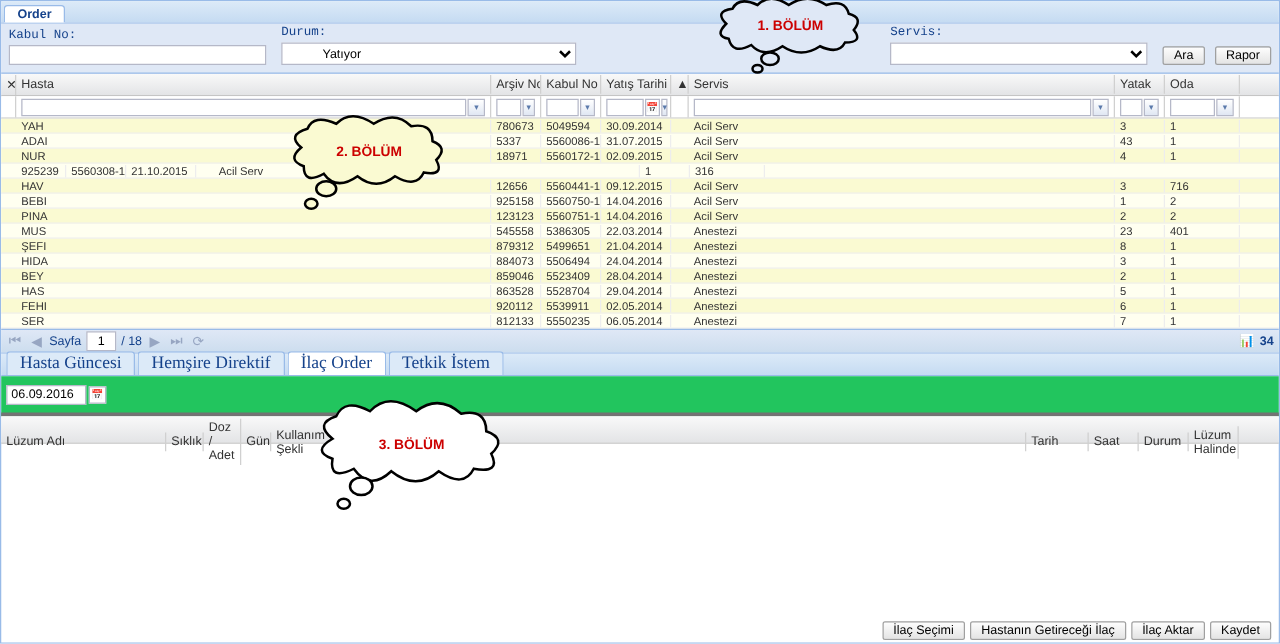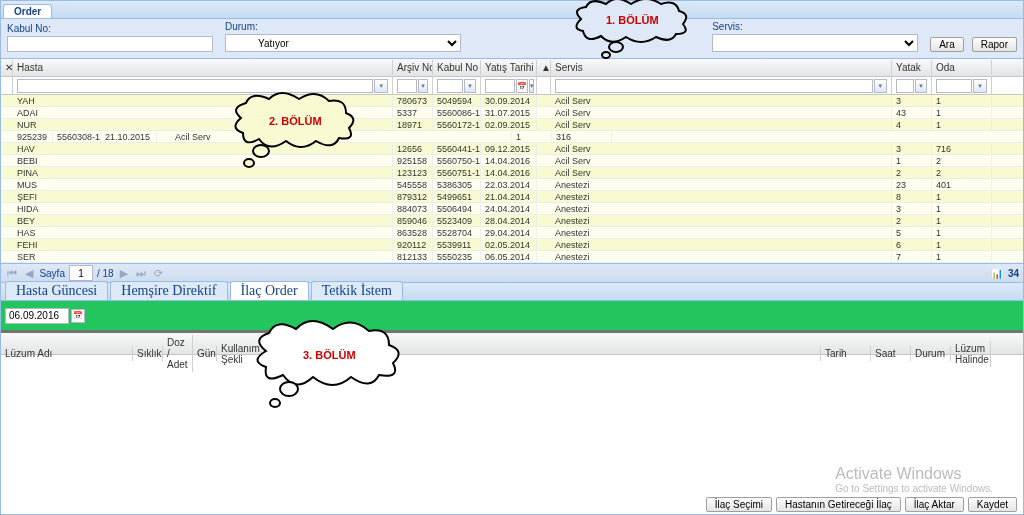--- a/index.html
+++ b/index.html
@@ -3,21 +3,21 @@
 <meta charset="utf-8">
 <style>
 * { box-sizing: border-box; margin: 0; padding: 0; }
 body { font-family: Tahoma, Arial, sans-serif; font-size: 10px; background: #fff; width: 1024px; height: 515px; overflow: hidden; position: relative; color: #333; }
 .outer { border: 1px solid #99bbe8; width: 1024px; height: 515px; position: relative; background: #fff;}
 .tab-bar { background: linear-gradient(#dceaf8,#c5dbf2); border-bottom:1px solid #99bbe8; height:18px; display:flex; align-items:flex-end;}
 .tab { background:#dceaf8; border:1px solid #99bbe8; border-bottom:none; padding:1px 10px; font-weight:bold; font-size:10px; color:#15428b; border-radius:3px 3px 0 0; margin-left:2px;}
 .tab.active{ background:#fff;}
 .filters { background:#dfe8f6; border-bottom:1px solid #99bbe8; padding:4px 6px 6px 6px; display:flex; gap:8px; align-items:flex-end; position:relative; height:40px;}
 .filter-group { display:flex; flex-direction:column; }
-.filter-group label { font-size:10px; color:#15428b; margin-bottom:2px;}
+.filter-group label { font-size:10px; color:#15428b; margin-bottom:2px;font-family:Liberation Mono, monospace;}
 .filter-group .control { display:flex; align-items:center;}
 input[type=text], select { border:1px solid #b5b8c8; font-size:10px; padding:1px 3px; height:16px; background:#fff;}
 select { height:18px;}
 .btn { background:linear-gradient(#fdfdfd,#e4e4e4); border:1px solid #a0a0a0; padding:1px 8px; font-size:10px; cursor:pointer; border-radius:2px;}
 .grid-head-row { display:flex; background:linear-gradient(#f9f9f9,#e3e4e6); border-bottom:1px solid #c5c5c5; height:18px; align-items:center;}
 .grid-head-row .cell, .grid-filter-row .cell { border-right:1px solid #d0d0d0; padding:2px 4px; font-size:10px; color:#333; overflow:hidden; white-space:nowrap;}
 .grid-filter-row { display:flex; background:#fff; border-bottom:1px solid #c5c5c5; height:18px;}
 .grid-filter-row input { width:100%; height:14px; border:1px solid #b5b8c8; font-size:10px;}
 .grid-body { background:#fff;}
 .grid-row { display:flex; height:12px; align-items:center; font-size:10px; border-bottom:1px solid #ededed;}
@@ -319,24 +319,20 @@
     <div class="cell" style="width:30px;">Doz / Adet</div>
     <div class="cell" style="width:24px;">Gün</div>
     <div class="cell" style="width:64px;">Kullanım Şekli</div>
     <div class="cell" style="width:540px;">Açıklama</div>
     <div class="cell" style="width:50px;">Tarih</div>
     <div class="cell" style="width:40px;">Saat</div>
     <div class="cell" style="width:40px;">Durum</div>
     <div class="cell" style="width:40px;">Lüzum Halinde</div>
   </div>
 
-  <div class="watermark">
-    <div class="t1">Activate Windows</div>
-    <div class="t2">Go to Settings to activate Windows.</div>
-  </div>
 
   <div class="footer-btns">
     <button class="btn">İlaç Seçimi</button>
     <button class="btn">Hastanın Getireceği İlaç</button>
     <button class="btn">İlaç Aktar</button>
     <button class="btn">Kaydet</button>
   </div>
 
   <div class="cloud" style="left:560px; top:-2px;">
     <svg width="150" height="60">

